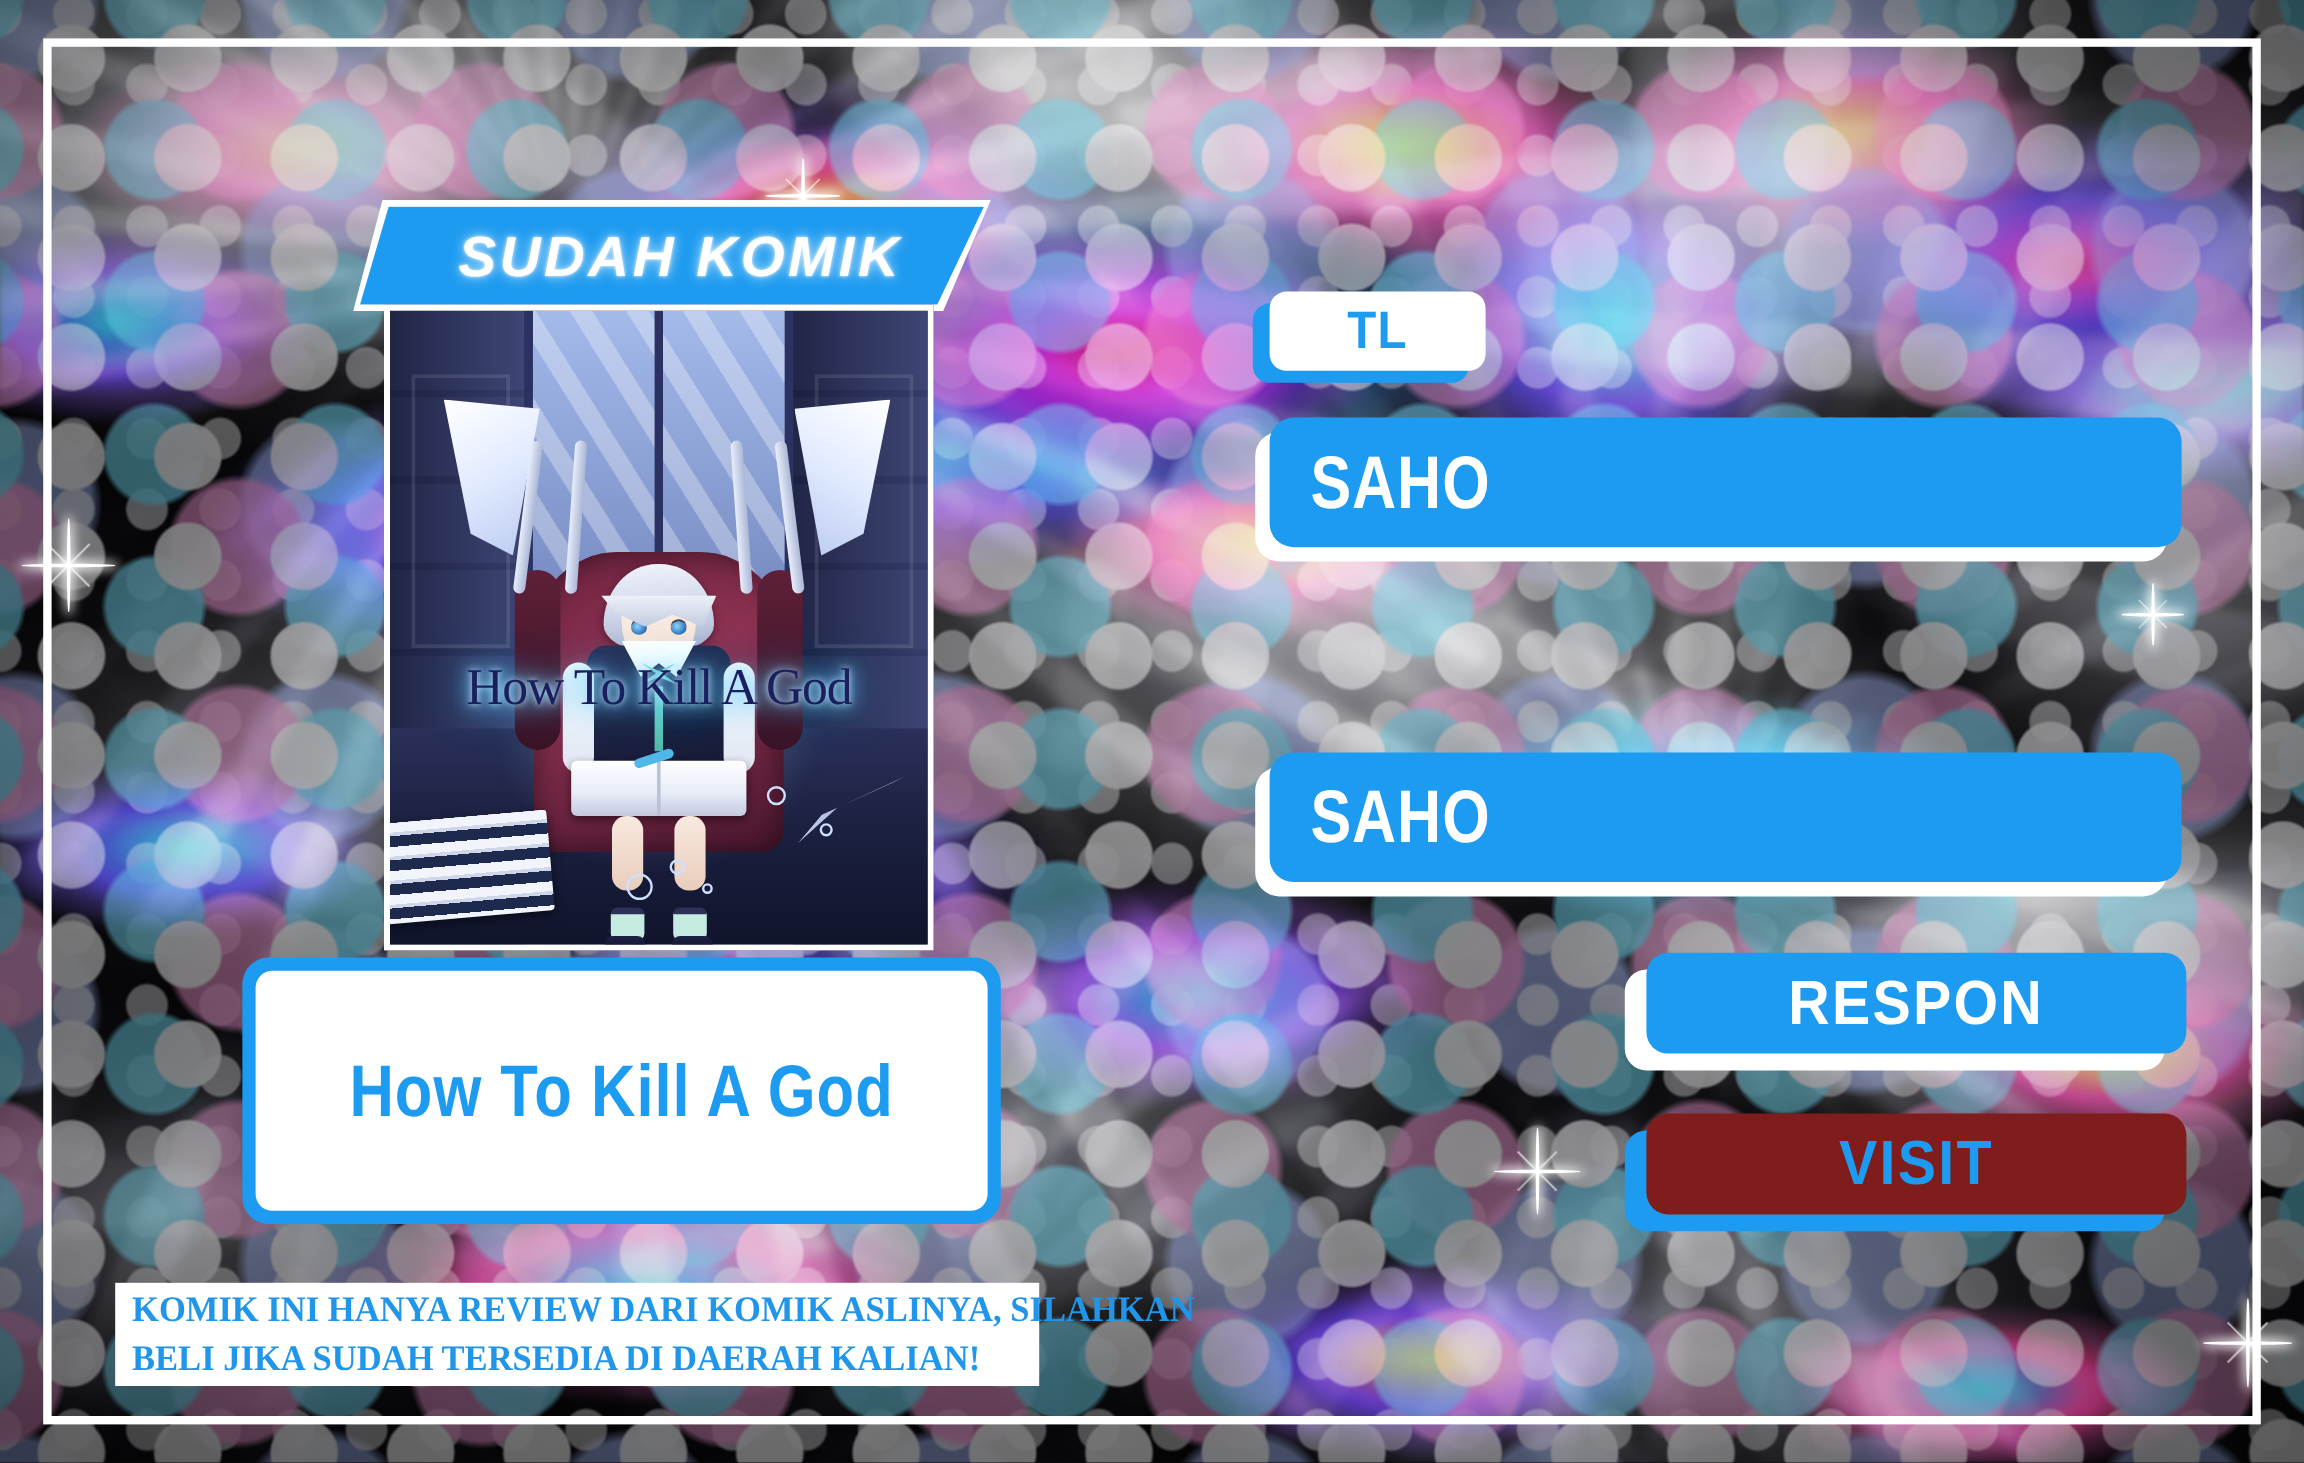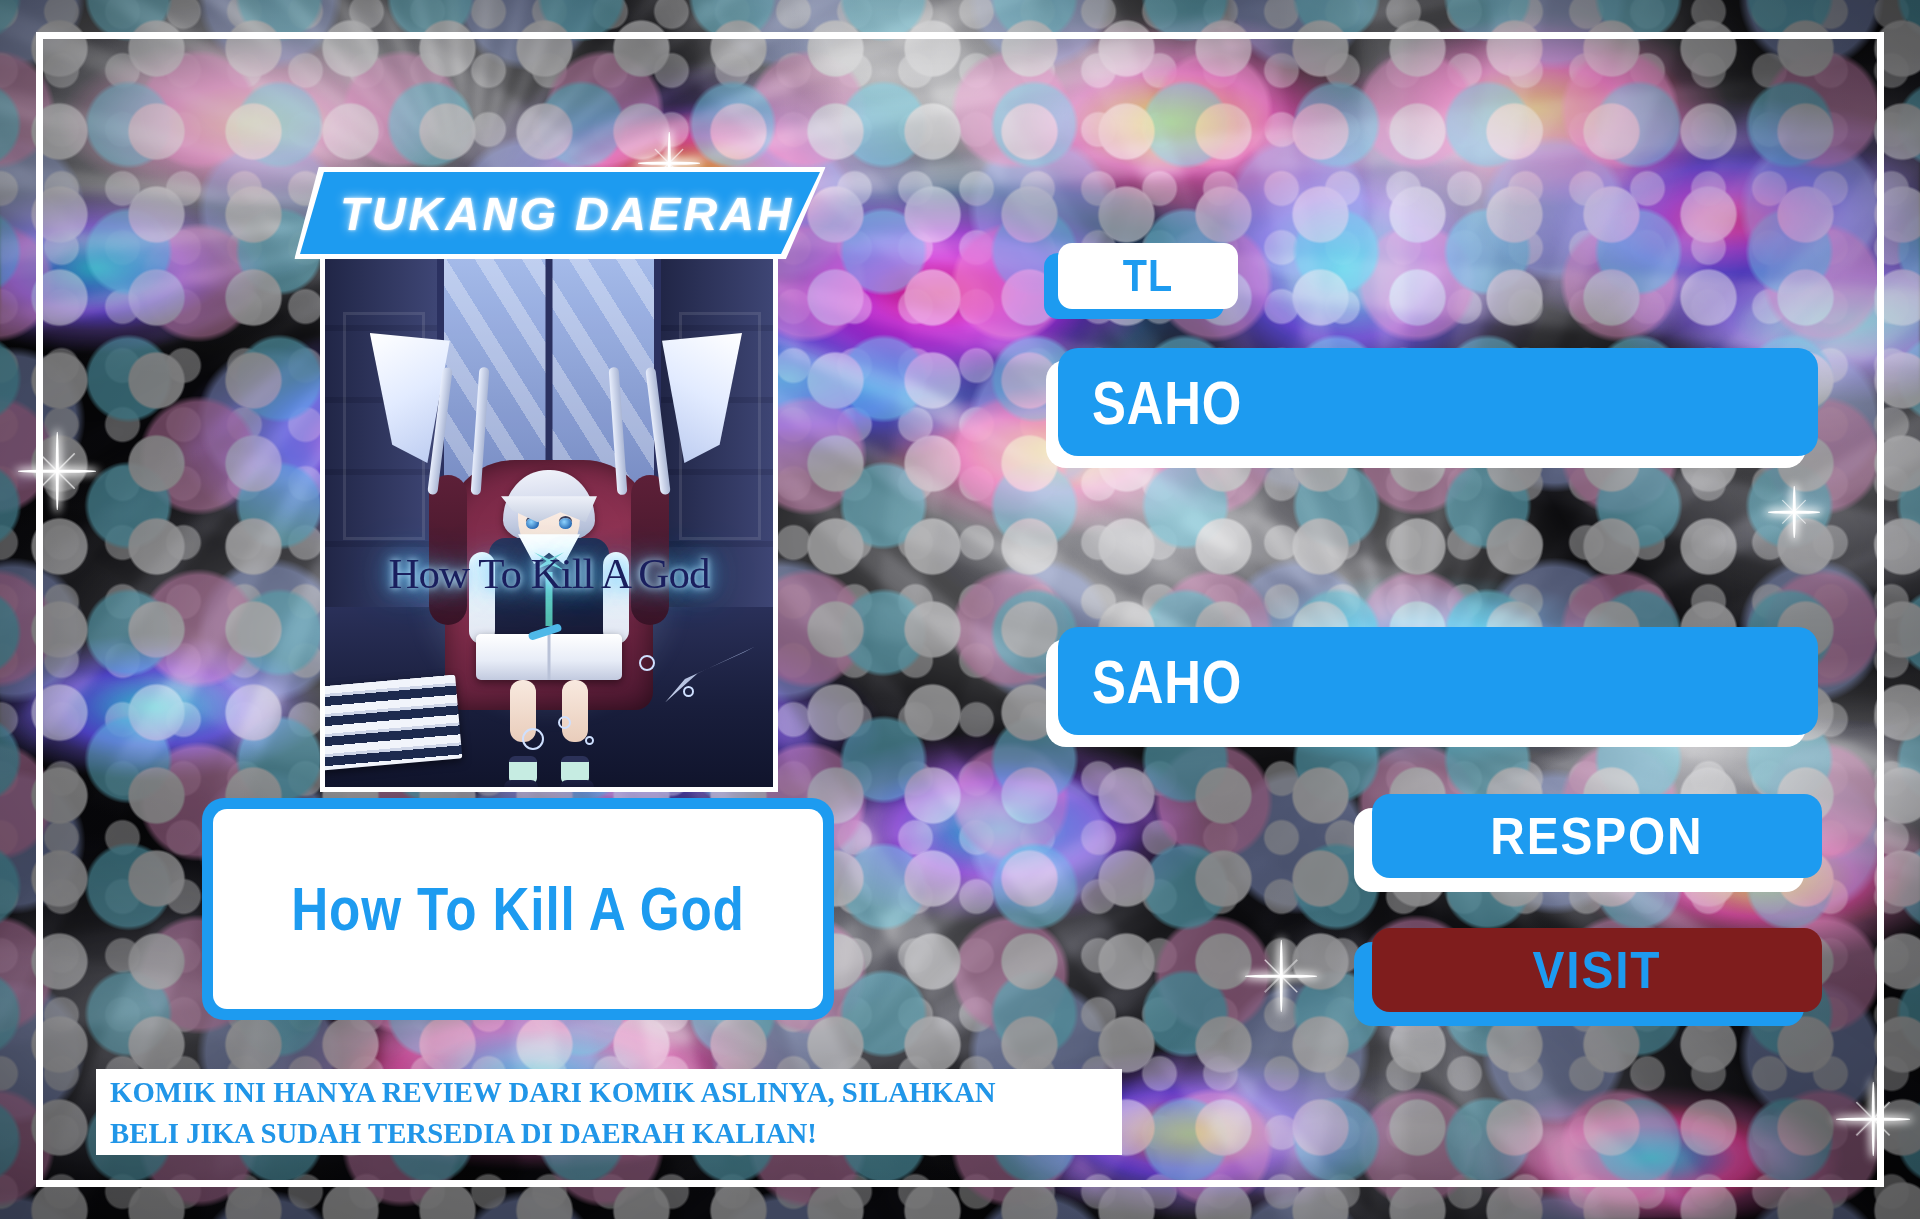--- a/index.html
+++ b/index.html
@@ -348,21 +348,21 @@
     color: #1d9bf0;
     letter-spacing: 1px;
     transform: scaleX(.84);
     white-space: nowrap;
   }
 
   
   .disclaimer {
     position: absolute;
     left: 96px; top: 1069px;
-    width: 1026px; height: 86px;
+    width: 770px; height: 86px;
     background: #ffffff;
     display: flex; flex-direction: column; justify-content: center;
     padding: 12px 14px;
   }
   .disclaimer div {
     font-family: "Liberation Serif", serif;
     font-weight: 700;
     font-size: 30px;
     line-height: 1.38;
     color: #2196e8;
@@ -484,21 +484,21 @@
     </div>
   <div class="sparkle" style="left:1768px; top:486px; width:52px; height:52px;">
       <i></i>
     </div>
 
   <div class="frame"></div>
 
   <div class="banner-wrap">
     <div class="banner-outline"></div>
     <div class="banner-fill"></div>
-    <div class="banner-text">TUKANG DAERAH</div>
+    <div class="banner-text">SUDAH KOMIK</div>
   </div>
 
   <div class="cover">
     <div class="cover-art">
       <div class="room"></div>
       <div class="panel-l"></div>
       <div class="panel-r"></div>
       <div class="window"></div>
       <div class="floor"></div>
       <div class="curtain left"></div>

